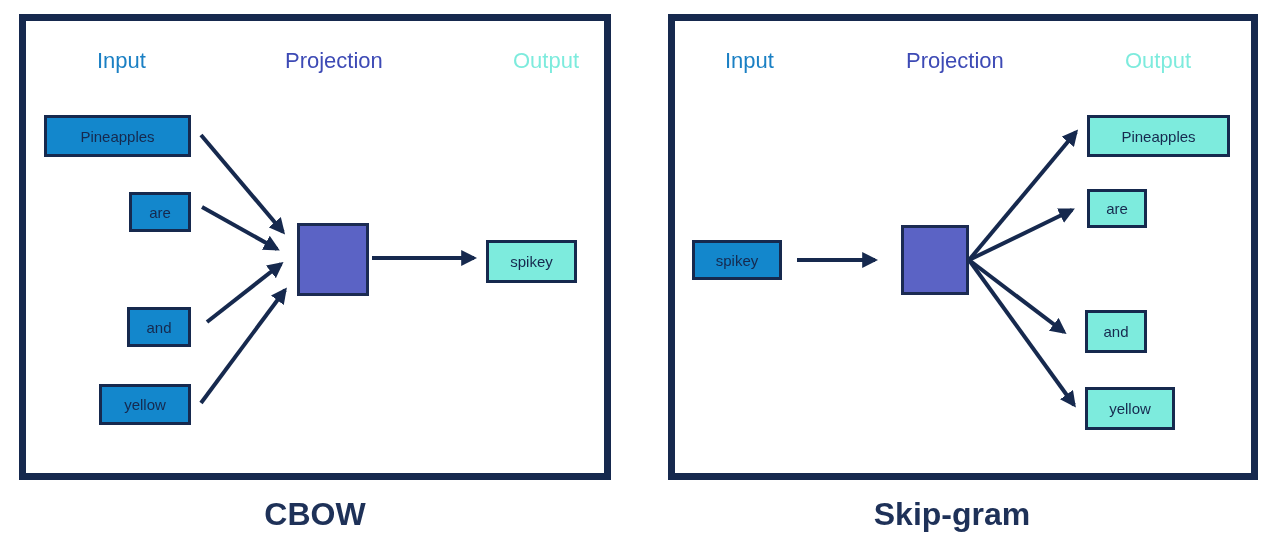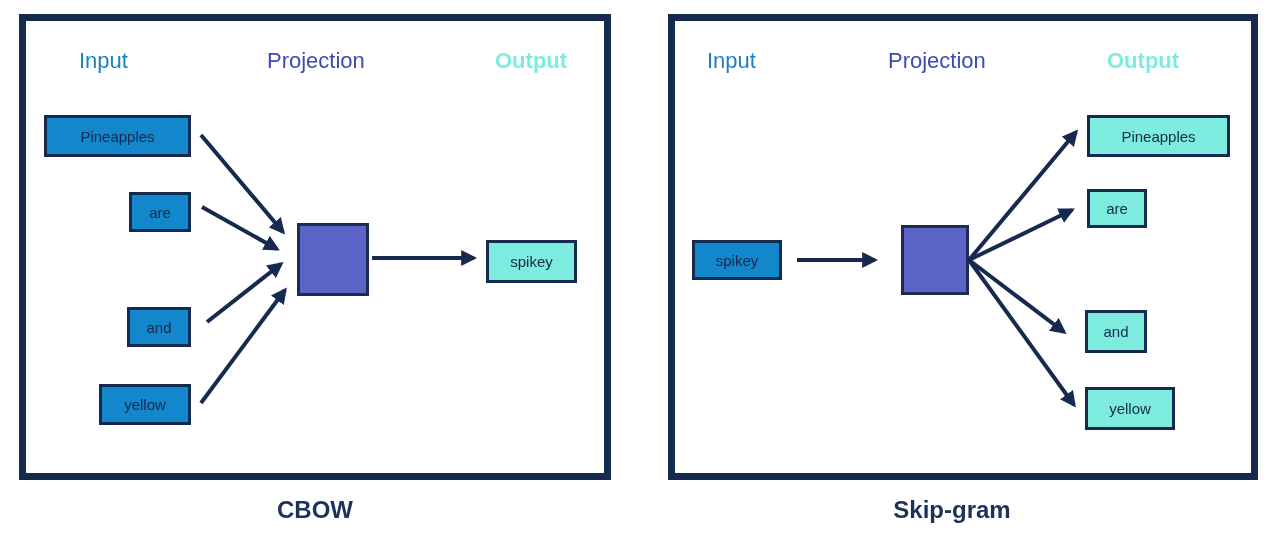--- a/index.html
+++ b/index.html
@@ -29,24 +29,25 @@
     box-sizing:border-box;
     background:var(--bg);
   }
   .panel-inner{position:relative;width:100%;height:100%;}
   .col-header{
     position:absolute;
     font-size:22px;
     line-height:26px;
     font-weight:400;
     white-space:nowrap;
+    margin-left:18px;
   }
   .h-input{color:var(--header-input);}
   .h-projection{color:var(--header-projection);}
-  .h-output{color:var(--header-output);font-weight:bold;}
+  .h-output{color:var(--header-output);}
   .word-box{
     position:absolute;
     box-sizing:border-box;
     border:3px solid var(--navy);
     color:var(--navy);
     font-size:15px;
     display:flex;
     align-items:center;
     justify-content:center;
     white-space:nowrap;
@@ -65,21 +66,21 @@
     pointer-events:none;
   }
   .arrows line{
     stroke:var(--navy,#16294E);
     stroke-width:4;
   }
   .panel-title{
     position:absolute;
     top:496px;
     text-align:center;
-    font-size:24px;
+    font-size:32px;
     font-weight:700;
     color:var(--title);
     letter-spacing:0px;
   }
 </style>
 </head>
 <body>
 
 <div class="stage">
 

